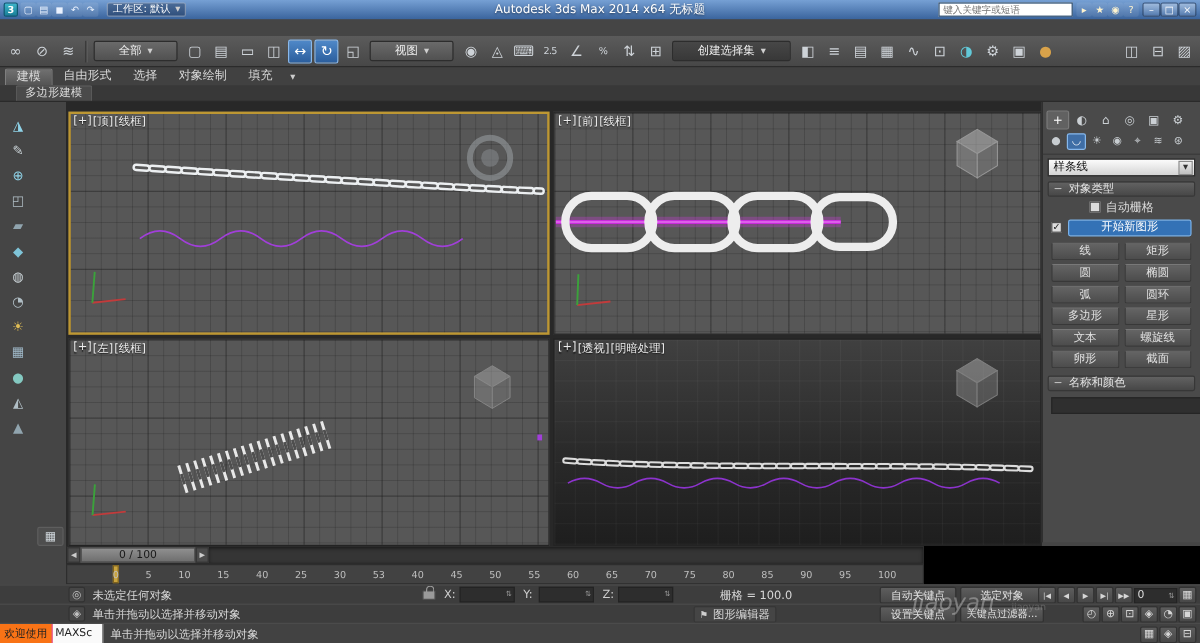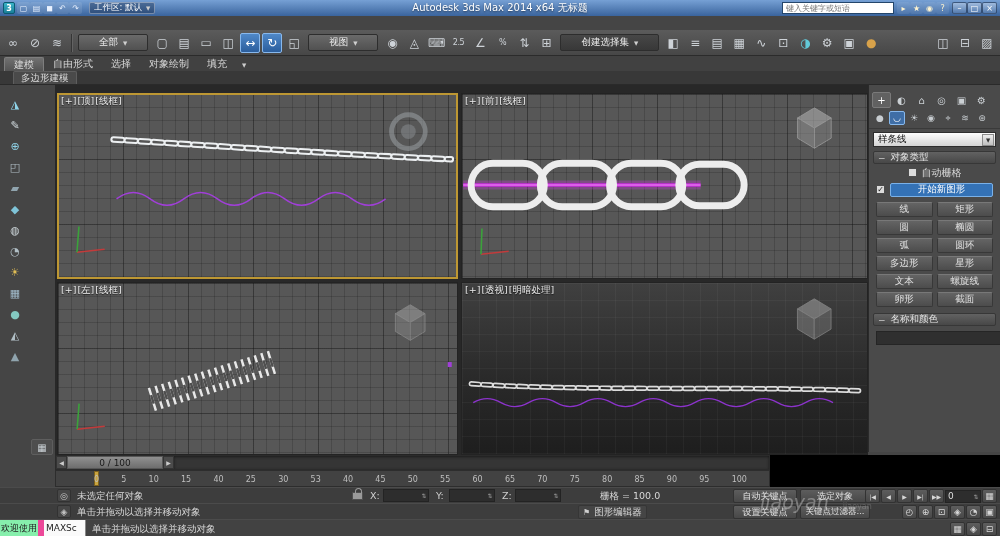--- a/index.html
+++ b/index.html
@@ -152,22 +152,22 @@
 .spin{width:8px;font-size:6px;color:#999;text-align:center}
 .stbtn{position:absolute;top:1px;height:14px;display:flex;align-items:center;justify-content:center;
   padding:0 4px;font-size:9px;color:#e2e2e2;background:linear-gradient(#5d5d5d,#484848);
   border:1px solid #323232;border-radius:2px;white-space:nowrap}
 .rgroup{position:absolute;right:3px;top:1px;display:flex;gap:1px;align-items:center}
 .trbtn{width:15px;height:14px;display:flex;align-items:center;justify-content:center;font-size:6px;
   color:#d6d6d6;background:linear-gradient(#5d5d5d,#484848);border:1px solid #323232;border-radius:2px}
 .timetag{position:absolute;left:578px;top:1px;height:14px;display:flex;align-items:center;gap:4px;
   padding:0 4px;color:#d8d8d8;background:#454545;border:1px solid #363636;border-radius:2px}
 .flagglyph{font-size:8px;color:#cfcfcf}
-.lst-pink{position:absolute;left:0;top:0;width:44px;height:100%;background:#86efac;color:#222;
-  display:flex;align-items:center;justify-content:center;font-size:9px;border-right:6px solid #ec4899}
+.lst-pink{position:absolute;left:0;top:0;width:44px;height:100%;background:#f97316;color:#222;
+  display:flex;align-items:center;justify-content:center;font-size:9px;border-right:1px solid #ec4899}
 .lst-white{position:absolute;left:44px;top:0;width:42px;height:100%;background:#fafafa;color:#222;
   display:flex;align-items:center;padding-left:2px;font-size:9px;border-right:1px solid #888}
 
 
 .blackzone{position:absolute;left:770px;top:455px;width:230px;height:32px;background:#000;z-index:5}
 .watermark{position:absolute;left:760px;top:491px;z-index:30;pointer-events:none;white-space:nowrap;
   color:rgba(225,225,225,.38);font-size:19px;font-style:italic}
 .watermark .sub{font-size:8px;font-style:normal;color:rgba(225,225,225,.22);margin-left:8px}
 </style>
 </head>

